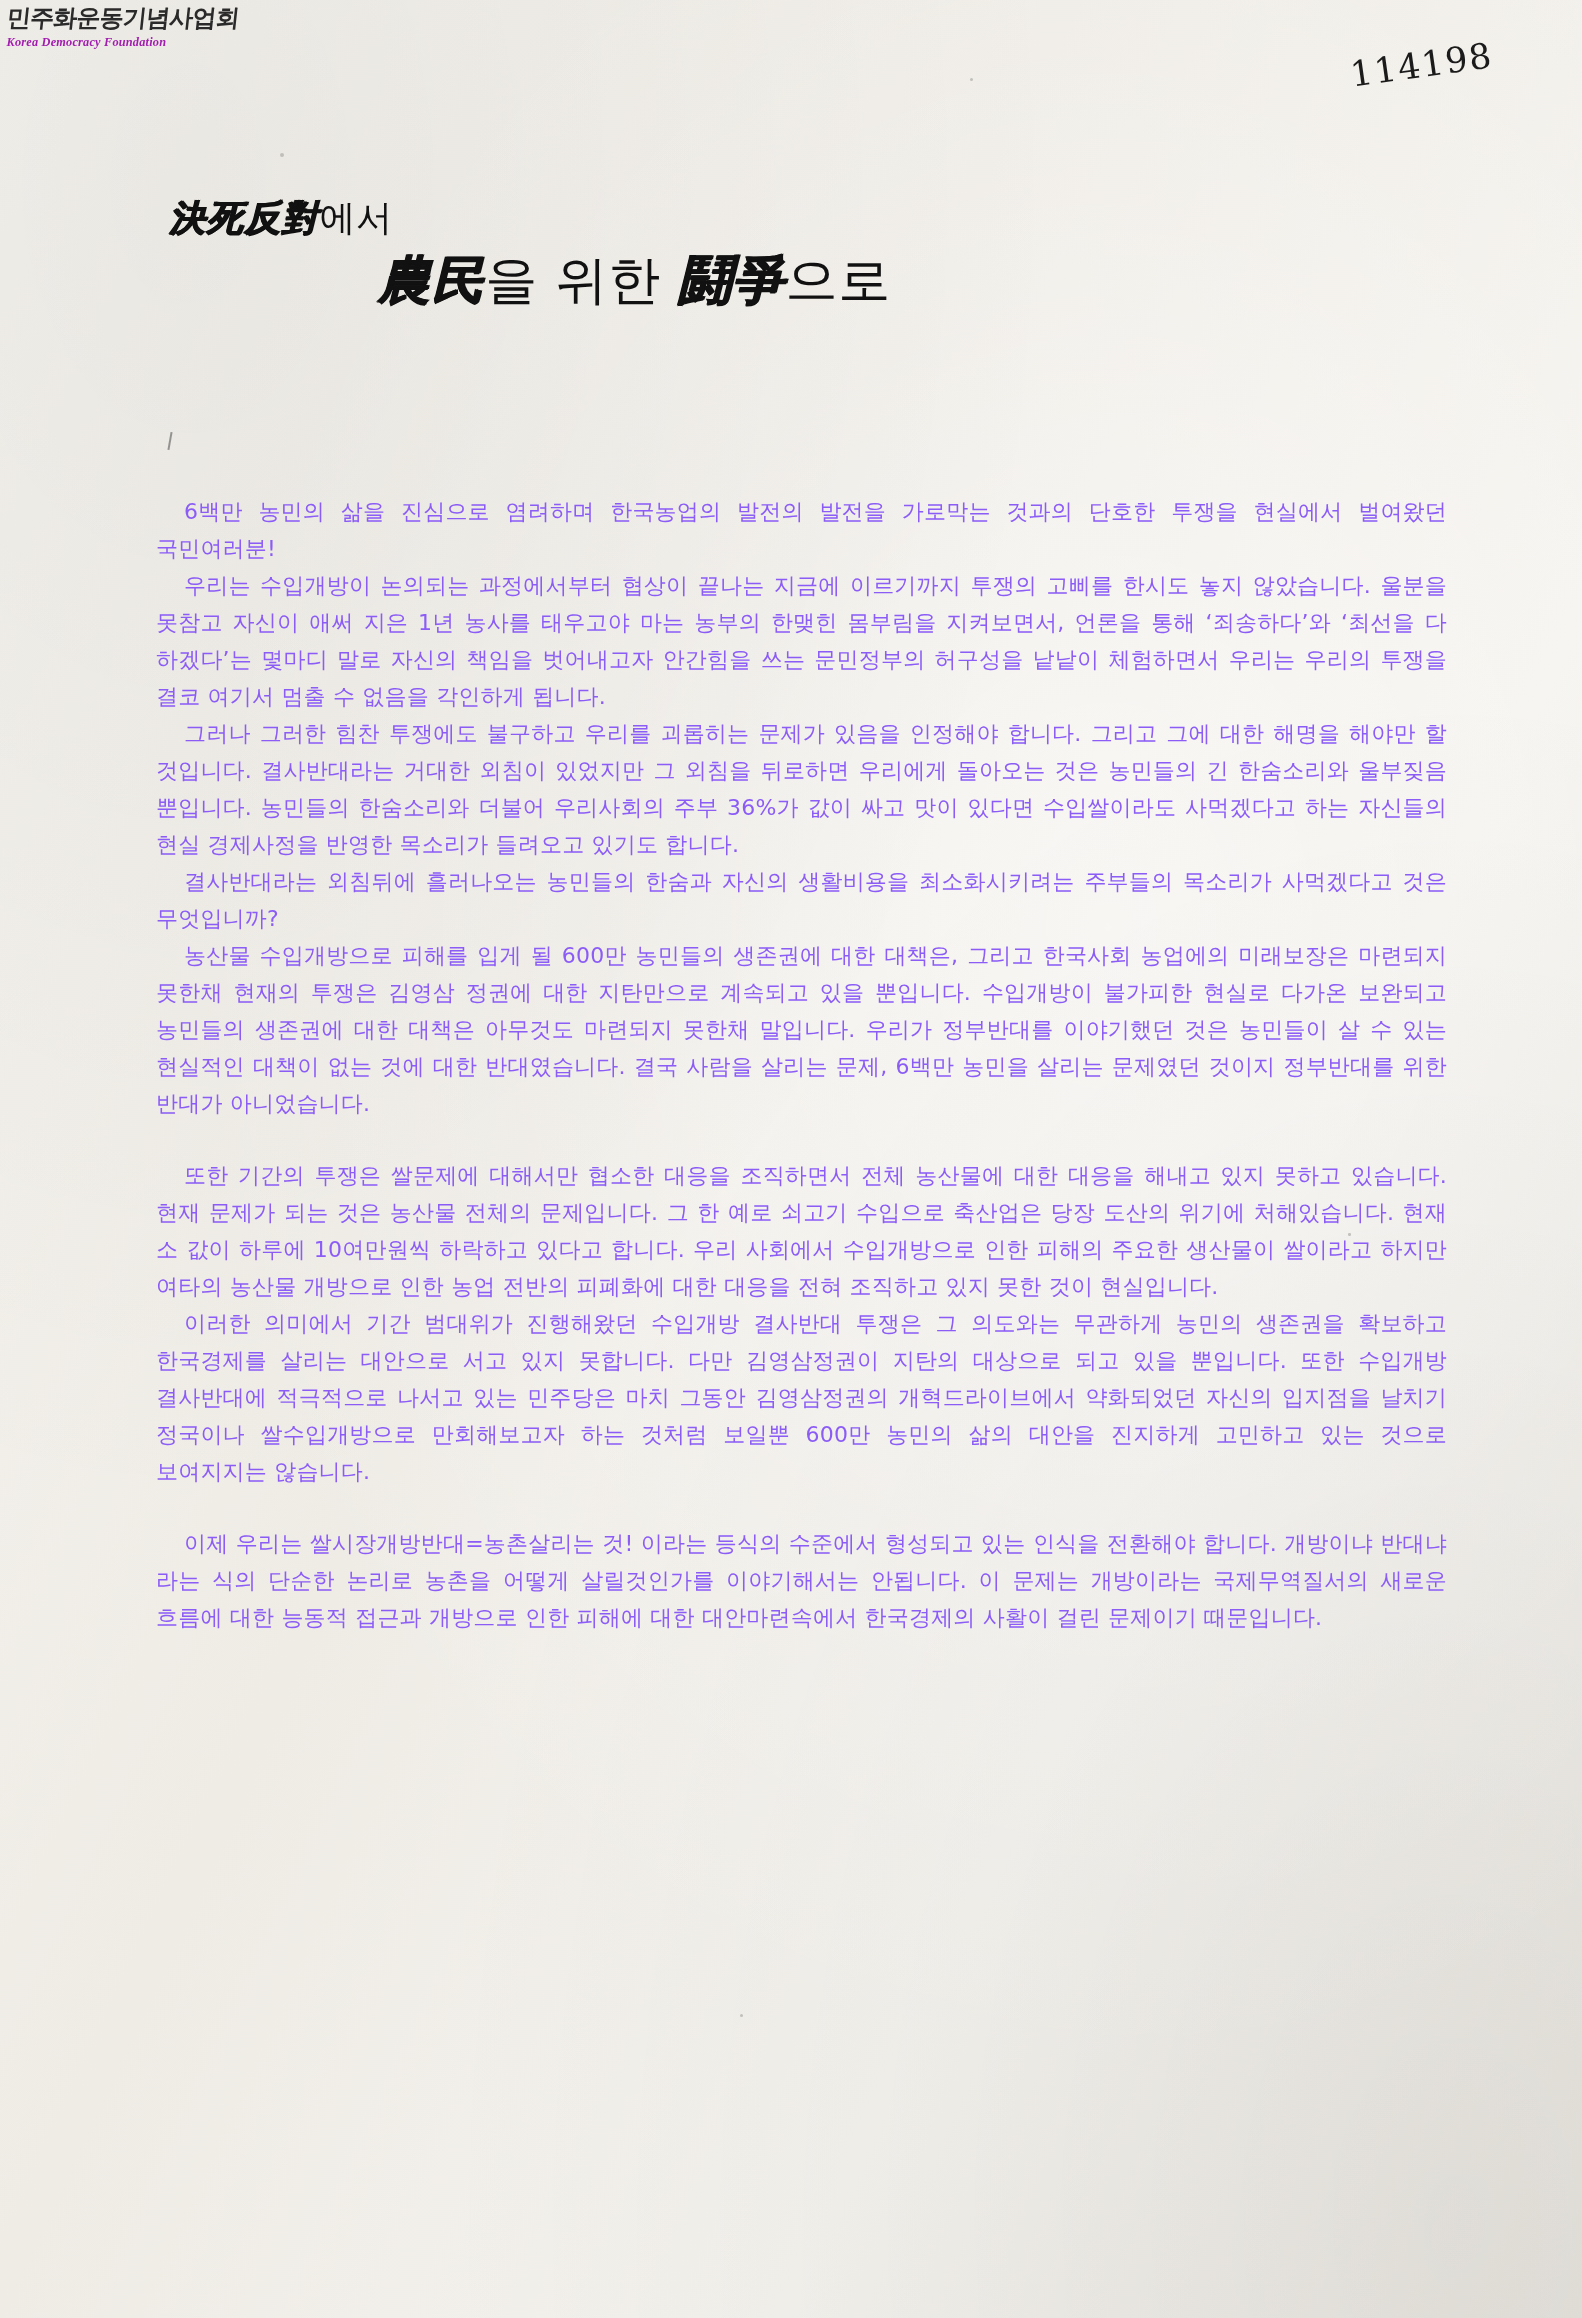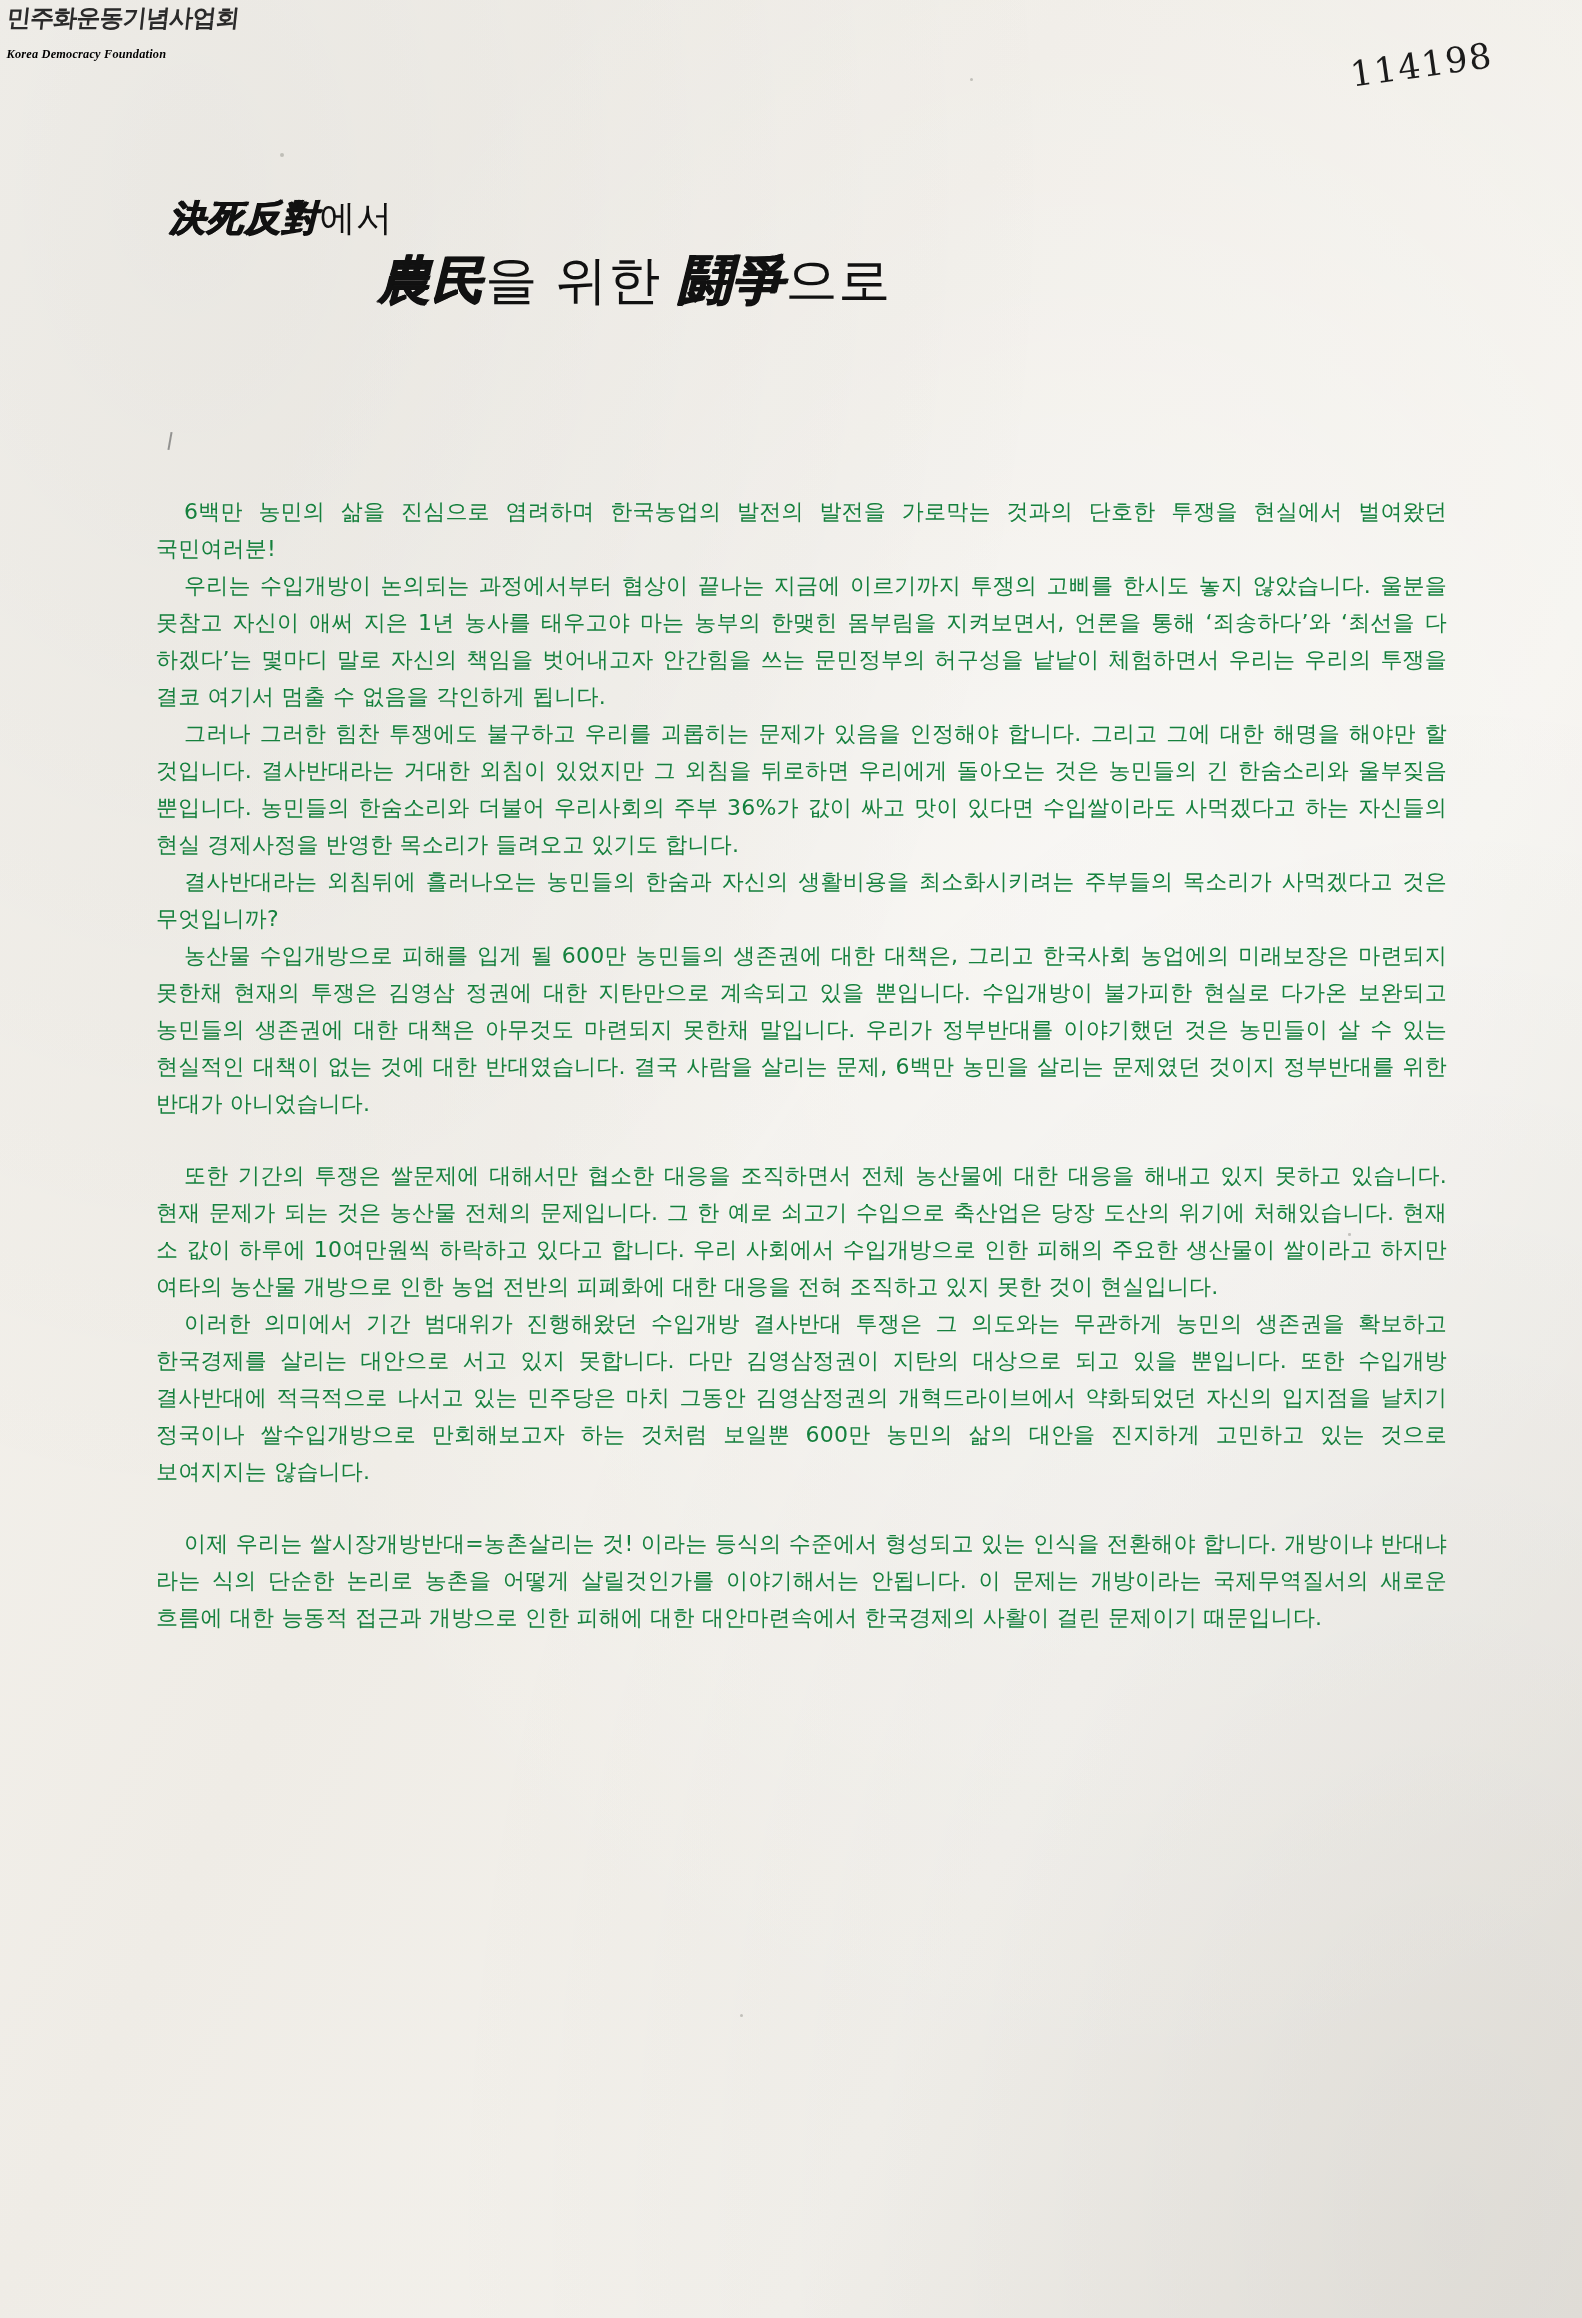--- a/index.html
+++ b/index.html
@@ -45,26 +45,26 @@
     font-family: "DejaVu Serif", serif;
     font-size: 24px;
     font-weight: 700;
     color: #2a2a2a;
     letter-spacing: -0.8px;
     white-space: nowrap;
     transform: skewX(-6deg);
     line-height: 1.1;
   }
   .logo-en {
-    margin-top: 16px;
+    margin-top: 4px;
     font-family: "Liberation Serif", serif;
     font-size: 12.3px;
     font-weight: 700;
     font-style: italic;
-    color: #000000;
+    color: #a21caf;
     letter-spacing: 0.2px;
     white-space: nowrap;
   }
 
   
   .archive-number {
     position: absolute;
     right: 90px;
     top: 45px;
     font-family: "DejaVu Serif", serif;
@@ -114,21 +114,21 @@
   .body-text {
     position: absolute;
     left: 156px;
     top: 493px;
     width: 1291px;
   }
   .para {
     font-family: "DejaVu Sans", sans-serif;
     font-size: 22px;
     line-height: 37px;
-    color: #15803d;
+    color: #8b5cf6;
     text-align: justify;
     text-indent: 28px;
     margin: 0 0 0 0;
     word-break: keep-all;
     letter-spacing: 0.2px;
   }
   .gap-big { height: 35px; }
   .tiny-mark {
     position: absolute;
     left: 169px;

